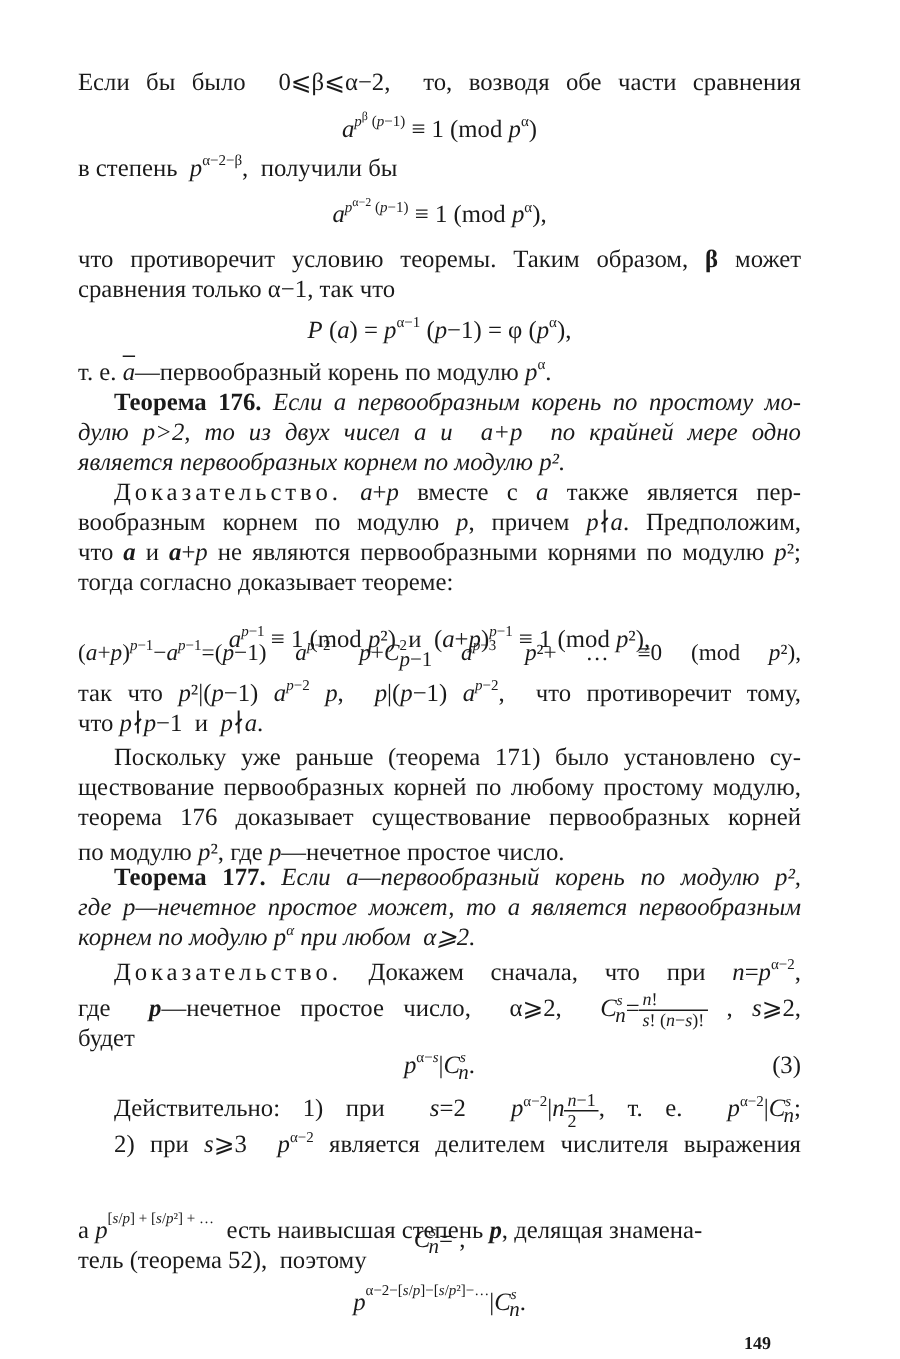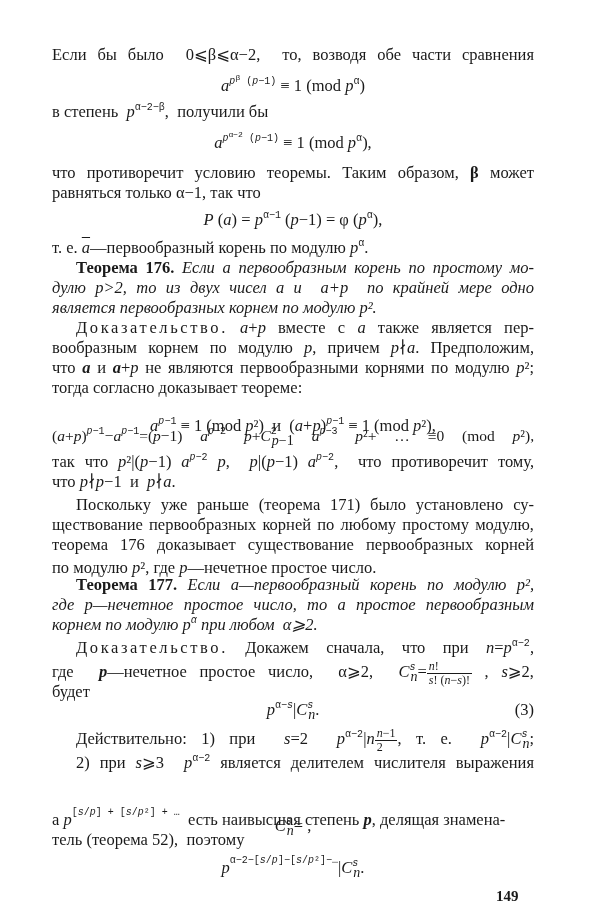--- a/index.html
+++ b/index.html
@@ -6,27 +6,27 @@
   body{width:600px;height:906px;position:relative;overflow:hidden;
        font-family:"Liberation Serif","DejaVu Serif",serif;color:#1a1a1a;}
   .page{position:absolute;left:52px;top:0;width:482px;}
   .line{position:absolute;left:0;width:482px;font-size:16.5px;line-height:20px;white-space:nowrap;}
   .j{text-align:justify;text-align-last:justify;}
   .c{text-align:center;}
   .ind{padding-left:24px;box-sizing:border-box;}
   i,.it{font-style:italic;}
   b{font-weight:bold;}
   .sp{letter-spacing:2.6px;}
-  sup{font-size:10px;vertical-align:7px;line-height:0;font-family:Liberation Mono, monospace;}
+  sup{font-size:10px;vertical-align:7px;line-height:0;}
   sub{font-size:14px;vertical-align:-4px;line-height:0;}
   .frac{display:inline-block;vertical-align:middle;text-align:center;font-size:12px;line-height:13px;}
   .frac .n{display:block;border-bottom:1px solid #1a1a1a;padding:0 2px;}
   .frac .d{display:block;padding:0 2px;}
   .eqnum{position:absolute;right:0;}
-  .pnum{position:absolute;font-weight:bold;font-size:15px;}
+  .pnum{position:absolute;font-weight:bold;font-size:12px;}
 </style>
 </head>
 <body>
 
 <div class="page">
 
   <div class="line j" style="top:45px">
     Если бы было &nbsp;0⩽β⩽α−2, &nbsp;то, возводя обе части сравнения
   </div>
   <div class="line c" style="top:76px">
@@ -35,21 +35,21 @@
   <div class="line" style="top:102px">
     в степень &nbsp;<i>p</i><sup>α−2−β</sup>, &nbsp;получили бы
   </div>
   <div class="line c" style="top:133px">
     <i>a</i><sup><i>p</i><sup style="font-size:8px;vertical-align:4px">α−2</sup> (<i>p</i>−1)</sup> ≡ 1 (mod <i>p</i><sup>α</sup>),
   </div>
   <div class="line j" style="top:163px">
     что противоречит условию теоремы. Таким образом, <b>β</b> может
   </div>
   <div class="line" style="top:183px">
-    равняться только α−1, так что
+    сравнения только α−1, так что
   </div>
   <div class="line c" style="top:210px">
     <i>P</i> (<i>a</i>) = <i>p</i><sup>α−1</sup> (<i>p</i>−1) = φ (<i>p</i><sup>α</sup>),
   </div>
   <div class="line" style="top:238px">
     т. е. <span style="text-decoration:overline"><i>a</i></span>—первообразный корень по модулю <i>p</i><sup>α</sup>.
   </div>
 
   <div class="line j ind" style="top:258px">
     <b>Теорема 176.</b> <i>Если a первообразным корень по простому мо-</i>
@@ -96,21 +96,21 @@
     теорема 176 доказывает существование первообразных корней
   </div>
   <div class="line" style="top:558px">
     по модулю <i>p</i>², где <i>p</i>—нечетное простое число.
   </div>
 
   <div class="line j ind" style="top:575px">
     <b>Теорема 177.</b> <i>Если a—первообразный корень по модулю p²,</i>
   </div>
   <div class="line j it" style="top:595px">
-    где p—нечетное простое число, то a простое первообразным
+    где p—нечетное простое может, то a является первообразным
   </div>
   <div class="line it" style="top:615px">
     корнем по модулю p<sup>α</sup> при любом &nbsp;α⩾2.
   </div>
 
   <div class="line j ind" style="top:638px">
     <span class="sp">Доказательство.</span> Докажем сначала, что при <i>n</i>=<i>p</i><sup>α−2</sup>,
   </div>
   <div class="line j" style="top:660px">
     где &nbsp;<b><i>p</i></b>—нечетное простое число, &nbsp;α⩾2, &nbsp;<i>C</i><sup><i>s</i></sup><sub style="margin-left:-5px"><i>n</i></sub>=<span class="frac"><span class="n"><i>n</i>!</span><span class="d"><i>s</i>! (<i>n</i>−<i>s</i>)!</span></span> , <i>s</i>⩾2,

